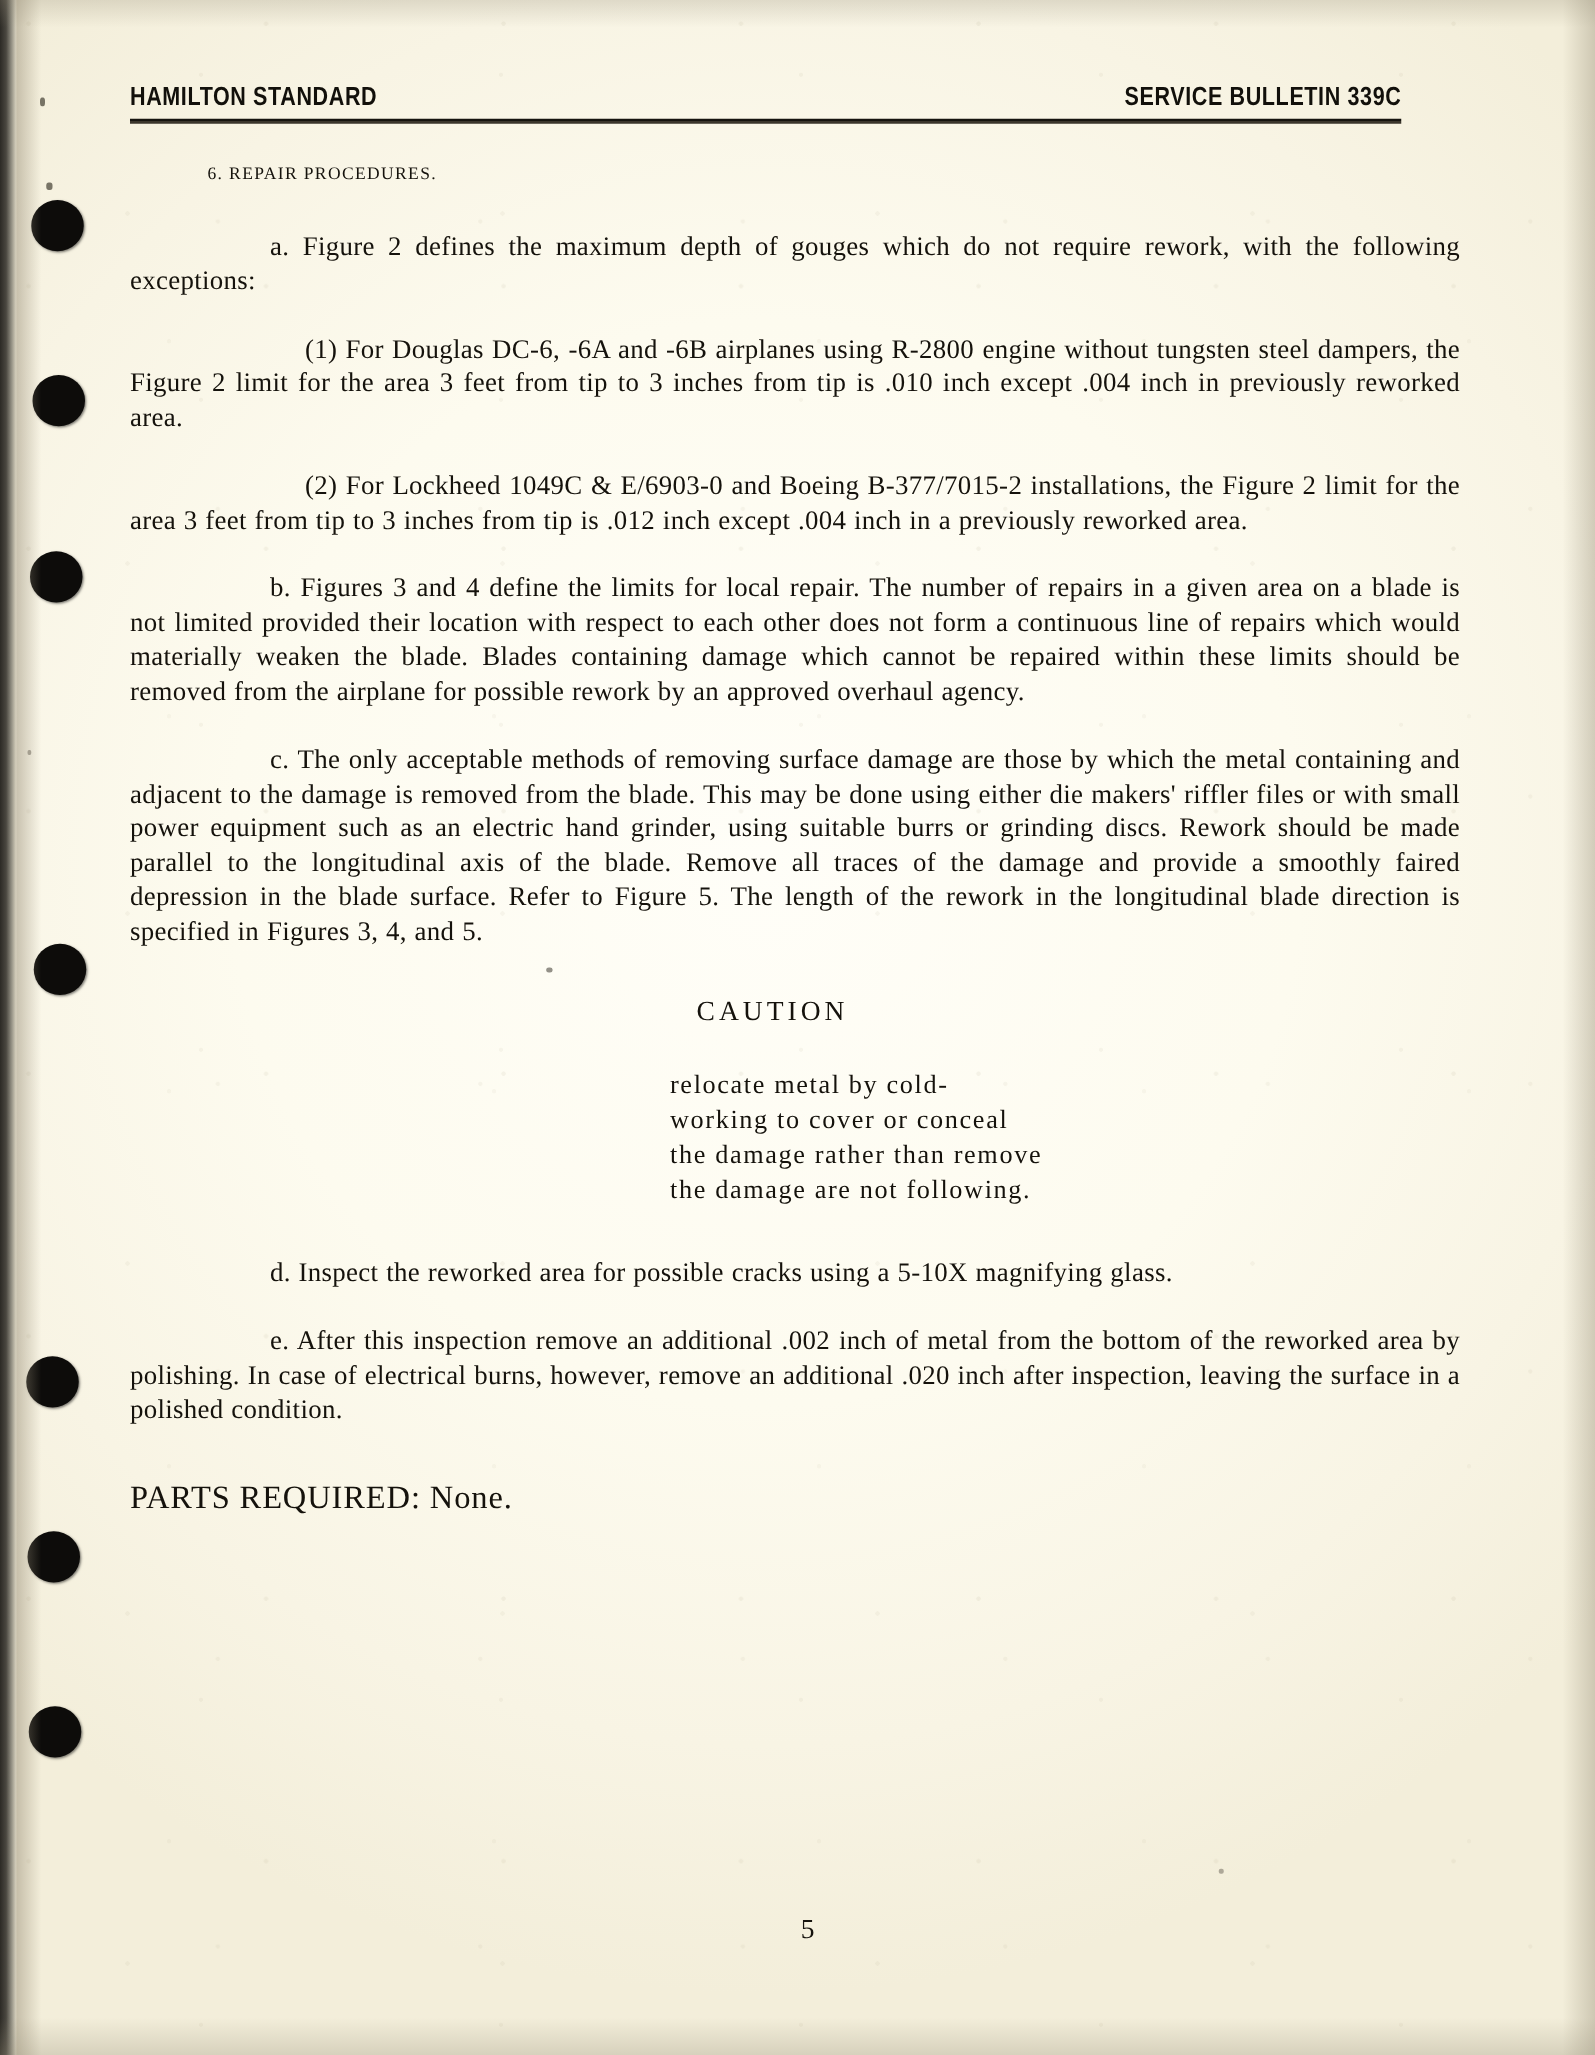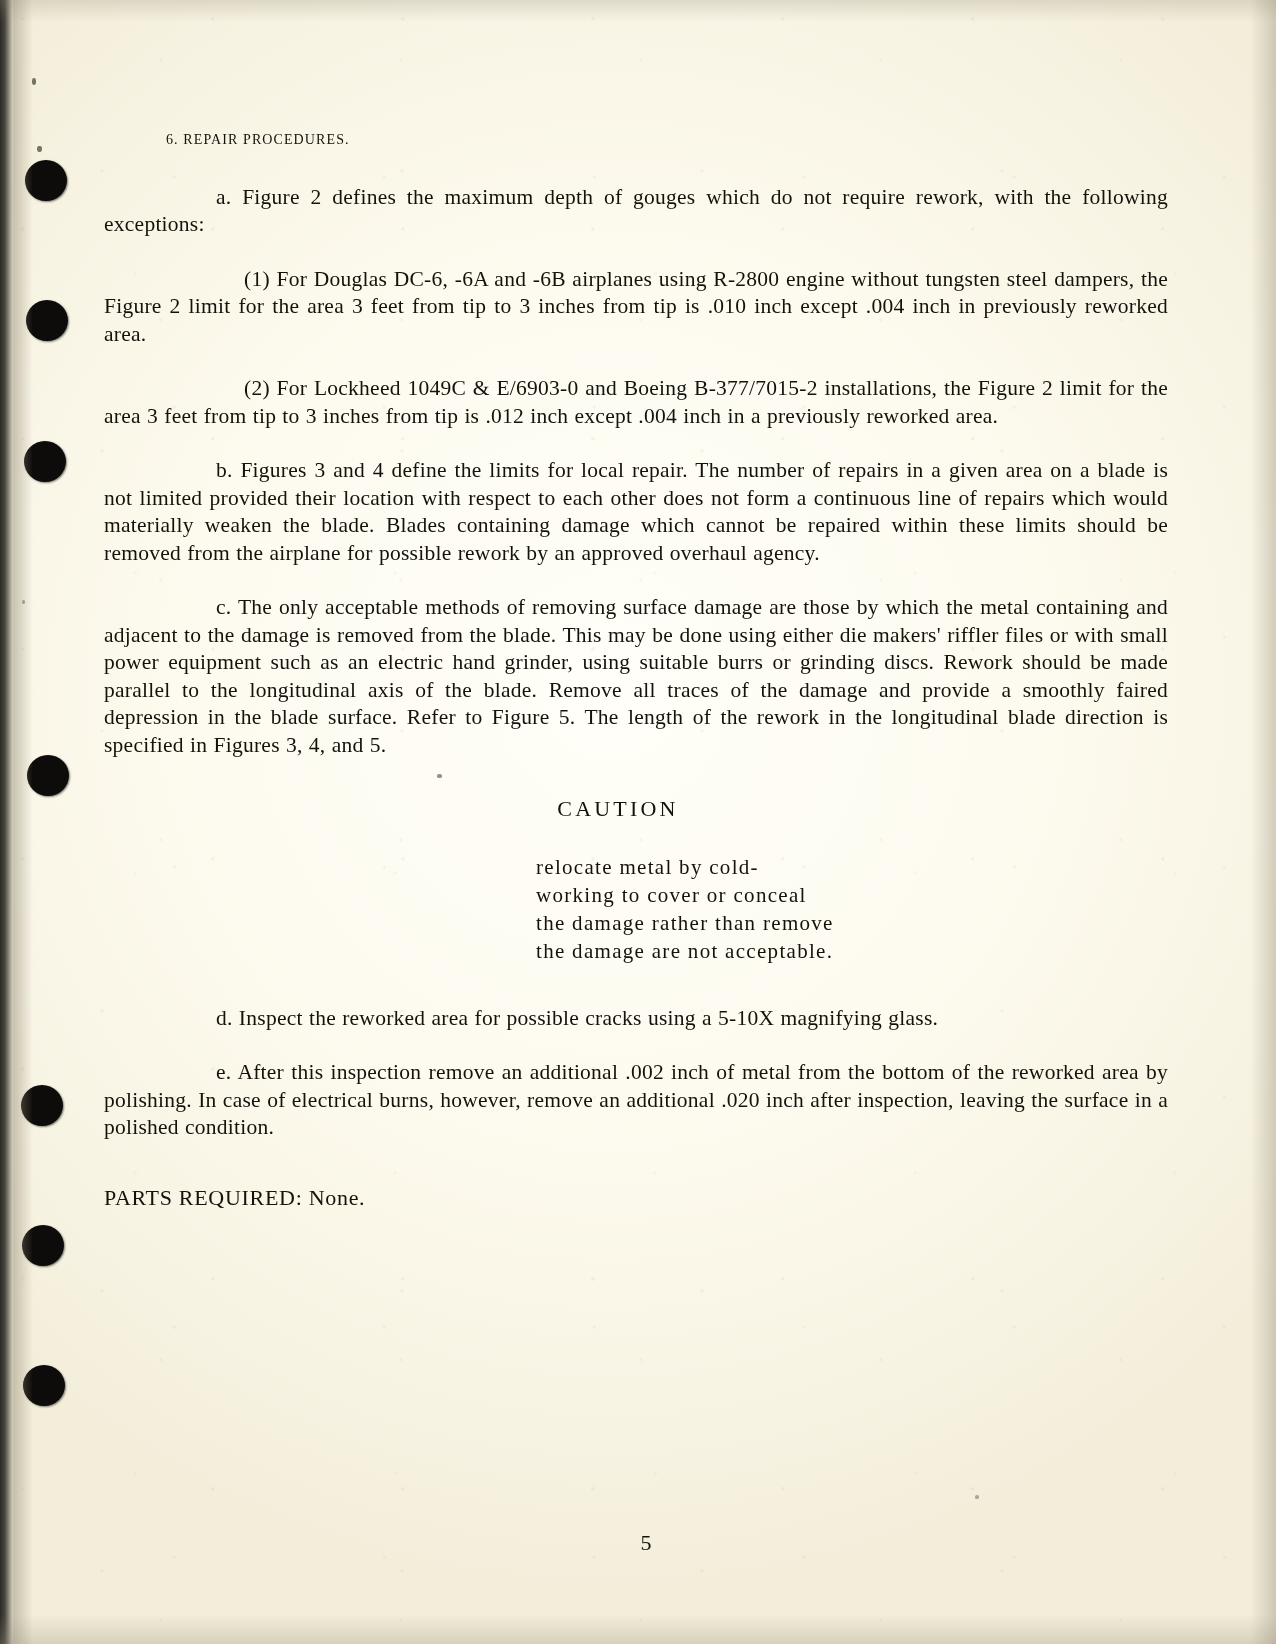--- a/index.html
+++ b/index.html
@@ -140,21 +140,21 @@
     margin-left: 432px;
     letter-spacing: 1.3px;
     line-height: 28px;
     font-size: 21px;
   }
   .caution-body div { white-space: nowrap; }
 
   .parts {
     margin: 42px 0 0 0;
     letter-spacing: .7px;
-    font-size: 22px;
+    font-size: 26px;
   }
 
   .page-no {
     position: absolute;
     top: 1530px;
     left: 0;
     width: 1276px;
     text-align: center;
     font-size: 22px;
     padding-left: 8px;
@@ -181,20 +181,27 @@
     border-radius: 40%;
   }
 </style>
 </head>
 <body>
 
 <div class="page">
 
   <div class="sheet">
 
+    <div class="header">
+      <div class="header-row">
+        <div class="hdr-text">HAMILTON STANDARD</div>
+        <div class="hdr-text right">SERVICE BULLETIN 339C</div>
+      </div>
+      <div class="header-rule"></div>
+    </div>
 
     <div class="body">
 
       <div class="sect-title">6.  REPAIR PROCEDURES.</div>
 
       <p class="para">a.  Figure 2 defines the maximum depth of gouges which do not require rework, with the following exceptions:</p>
 
       <p class="para sub">(1)  For Douglas DC-6, -6A and -6B airplanes using R-2800 engine without tungsten steel dampers, the Figure 2 limit for the area 3 feet from tip  to 3 inches from tip is .010 inch except .004 inch in previously reworked area.</p>
 
       <p class="para sub">(2)  For Lockheed 1049C &amp; E/6903-0 and Boeing B-377/7015-2 installations, the Figure 2 limit for the area 3 feet from tip to 3 inches from tip is .012 inch except .004 inch in a previously reworked area.</p>
@@ -202,21 +209,21 @@
       <p class="para">b.  Figures 3 and 4 define the limits for local repair.  The number of repairs in a given area on a blade is not limited provided their location with respect to each other does not form a continuous line of repairs which would materially weaken the blade.  Blades containing damage which cannot be repaired within these limits should be removed from the airplane for possible rework by an approved overhaul agency.</p>
 
       <p class="para">c.  The only acceptable methods of removing surface damage are those by which the metal containing and adjacent to the damage is removed from the blade.  This may be done using either die makers' riffler files or with small power equipment such as an electric hand grinder, using suitable burrs or grinding discs.  Rework should be made parallel to the longitudinal axis of the blade.  Remove all traces of the damage and provide a smoothly faired depression in the blade surface.  Refer to Figure 5.  The length of the rework in the longitudinal blade direction is specified in Figures 3, 4, and 5.</p>
 
       <div class="caution-wrap">
         <div class="caution-title">CAUTION</div>
         <div class="caution-body">
           <div>relocate metal by cold-</div>
           <div>working to cover or conceal</div>
           <div>the damage rather than remove</div>
-          <div>the damage are not acceptable.</div>
+          <div>the damage are not following.</div>
         </div>
       </div>
 
       <p class="para">d.  Inspect the reworked area for possible cracks using a 5-10X magnifying glass.</p>
 
       <p class="para">e.  After this inspection remove an additional .002 inch of metal from the bottom of the reworked area by polishing.  In case of electrical burns, however, remove an additional .020 inch after inspection, leaving the surface in a polished condition.</p>
 
 
       <div class="parts">PARTS REQUIRED:  None.</div>
 

